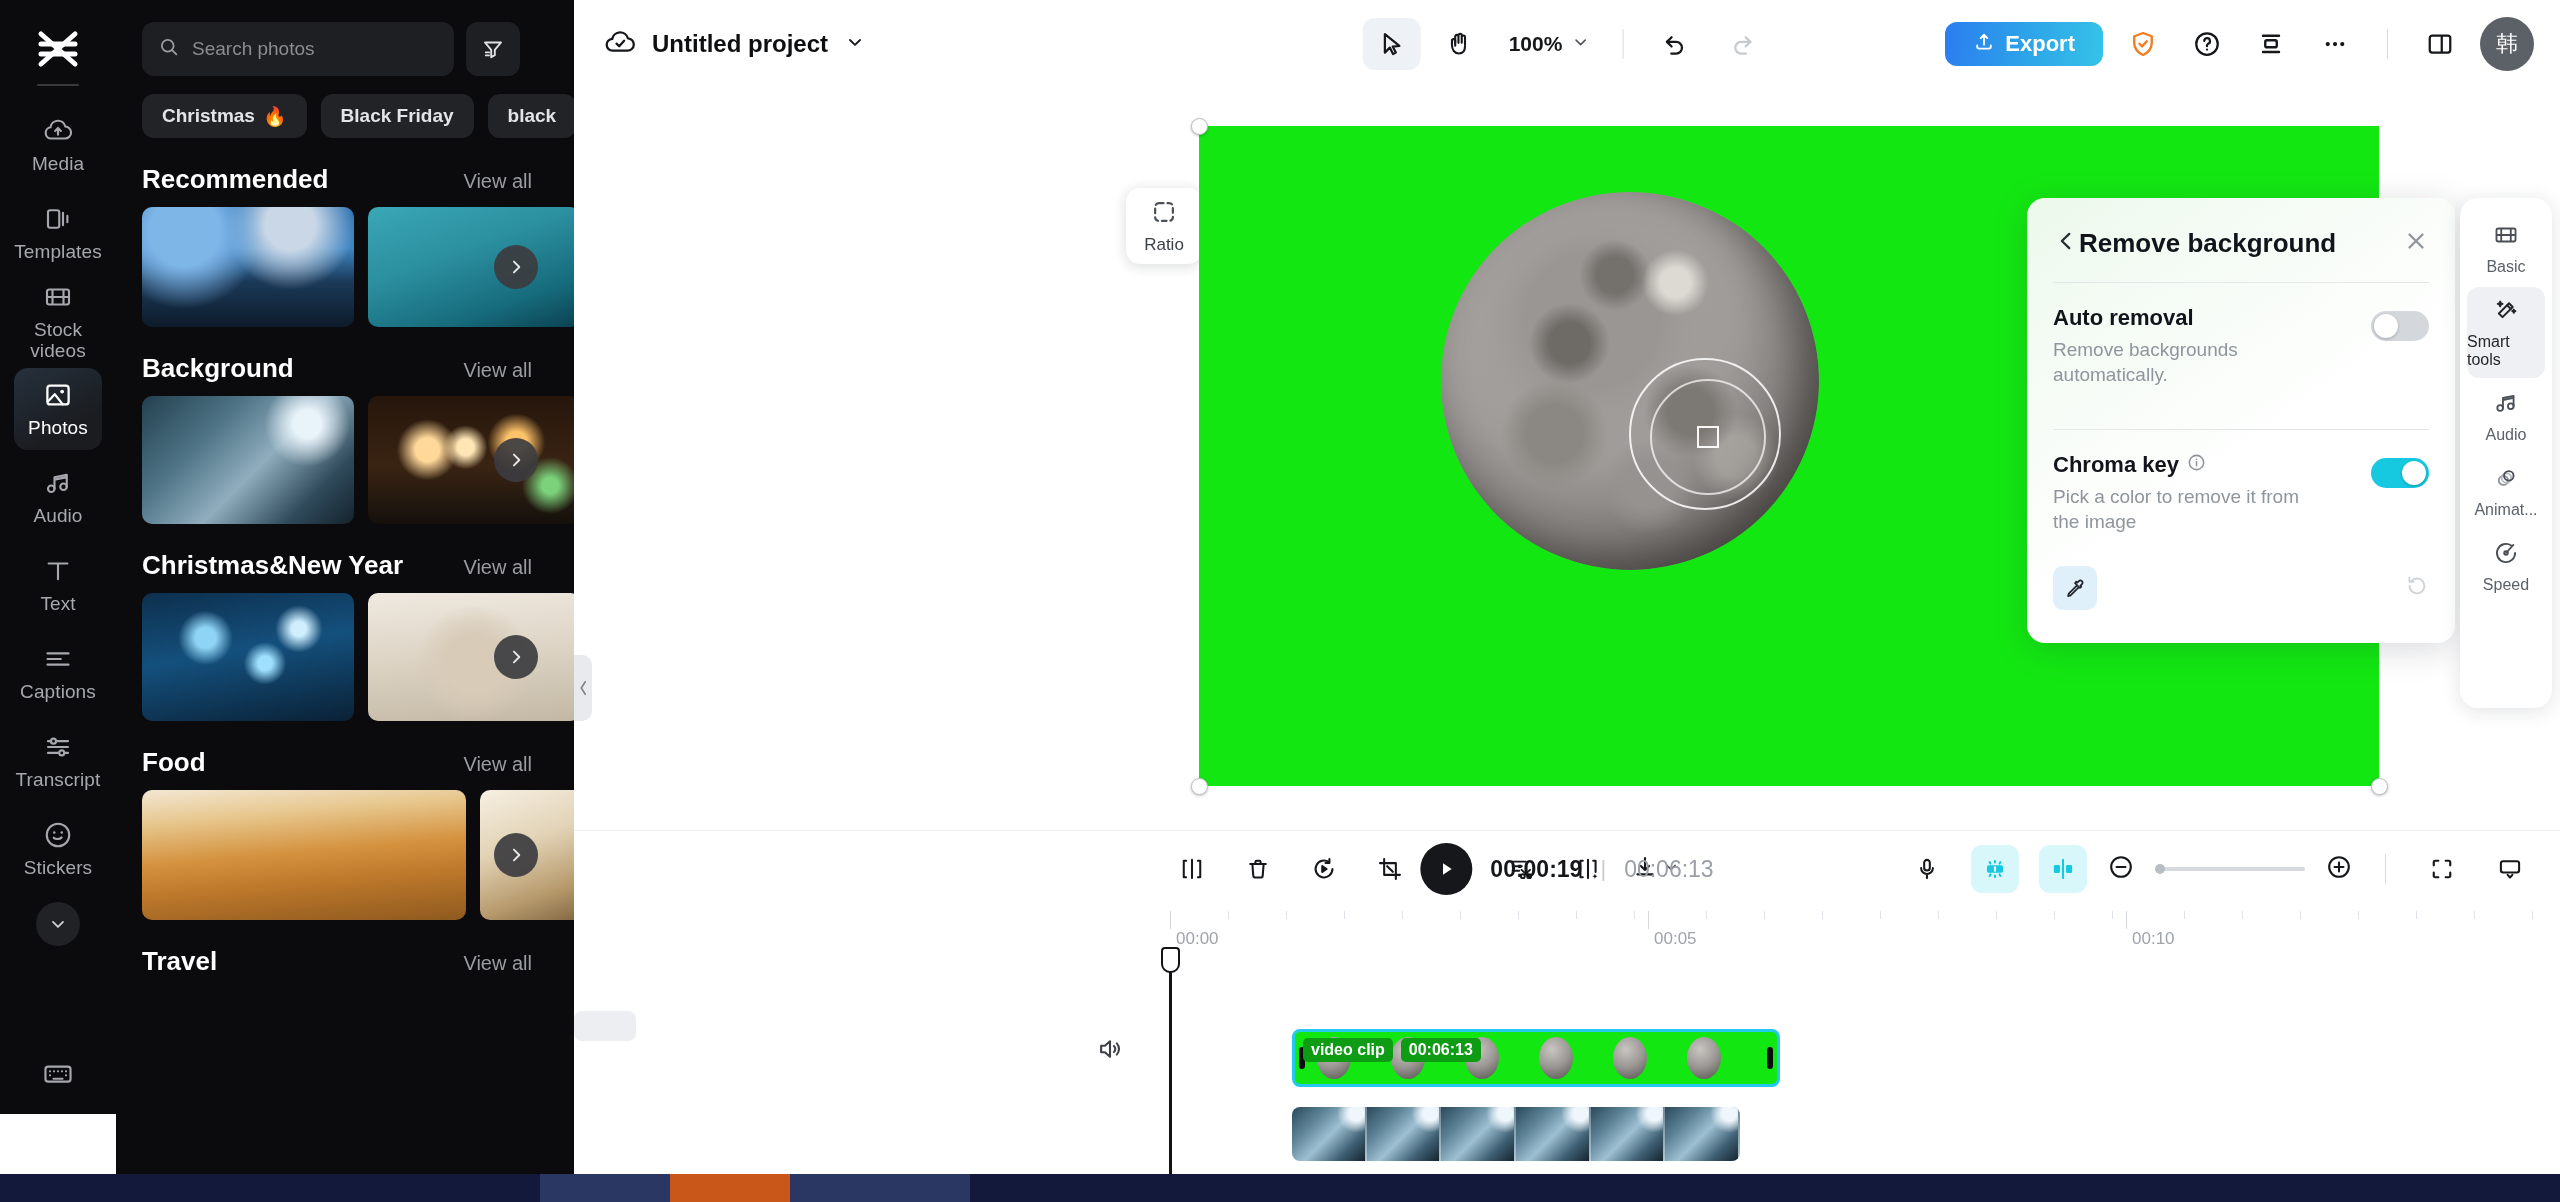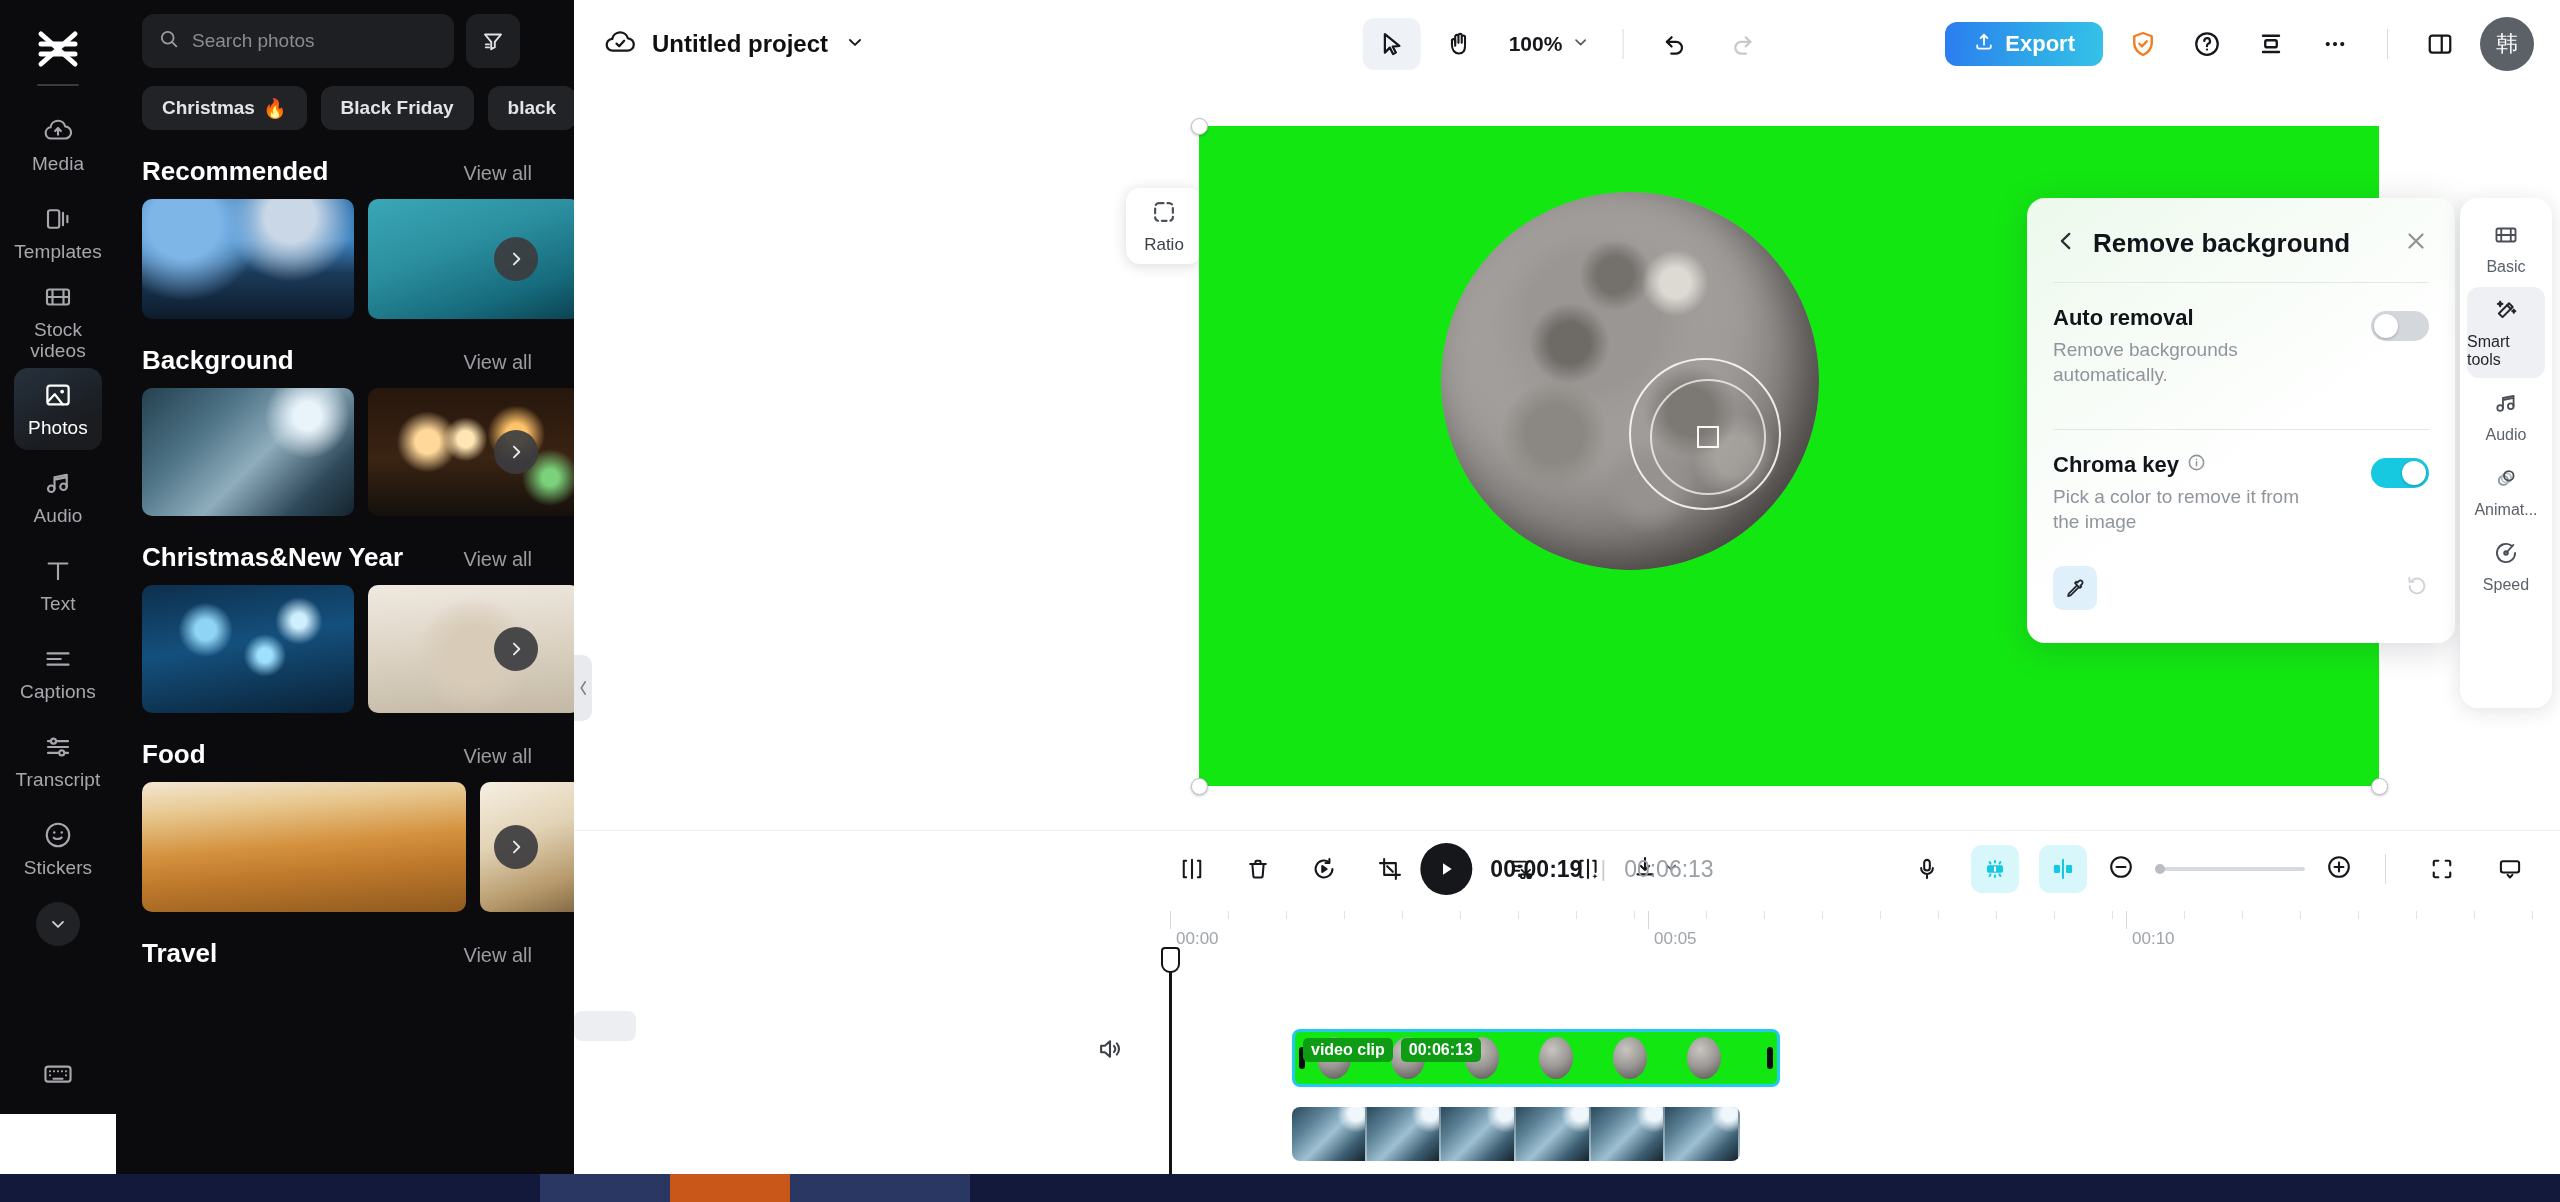--- a/index.html
+++ b/index.html
@@ -33,21 +33,21 @@
     width: 44px; height: 44px; border-radius: 50%; background:#212226;
     display:flex; align-items:center; justify-content:center; margin-top: 6px; cursor:pointer;
   }
   .rail-bottom { position:absolute; bottom: 20px; left:0; width:100%; display:flex; justify-content:center; }
 
   
   .browser {
     width: 458px; flex: 0 0 458px; height: 1202px; background: #0b0b0d;
     position: relative; overflow: hidden; padding-left: 26px; padding-right: 0;
   }
-  .search-row { display:flex; align-items:center; gap: 12px; padding-top: 14px; }
+  .search-row { display:flex; align-items:center; gap: 12px; padding-top: 22px; }
   .search-box {
     width: 312px; height: 54px; background:#1e1f23; border-radius: 12px;
     display:flex; align-items:center; gap:12px; padding: 0 16px;
   }
   .search-box input {
     background: transparent; border: 0; outline: none; color:#e7e8ea;
     font-size: 19px; font-family:"Liberation Sans",sans-serif; width: 100%;
   }
   .search-box input::placeholder { color:#8a8c91; }
   .filter-btn { width:54px; height:54px; border-radius:12px; background:#1e1f23;
@@ -187,21 +187,21 @@
   }
 
   
   .rb-panel {
     position:absolute; right: 105px; top: 110px; width: 428px; height: 445px;
     border-radius: 18px; z-index: 25;
     background: linear-gradient(145deg,#ecf9ec 0%, #f4fbf4 22%, #ffffff 58%, #ffffff 100%);
     box-shadow: 0 6px 34px rgba(22,30,50,.17);
     padding: 22px 26px;
   }
-  .rb-head { display:flex; align-items:center; gap: 14px; height: 46px; }
+  .rb-head { display:flex; align-items:center; height: 46px; }
   .rb-title { font-size: 26px; font-weight: bold; color:#11141a; }
   .rb-close { margin-left:auto; cursor:pointer; }
   .rb-rule { height:1px; background:#e3e7e9; margin: 16px 0 0; }
   .rb-row { display:flex; align-items:flex-start; padding: 22px 0 26px; }
   .rb-col { flex:1 1 auto; padding-right: 16px; }
   .rb-label { font-size: 22px; font-weight:bold; color:#11141a; display:flex; align-items:center; gap:8px;}
   .rb-desc { font-size: 19px; color:#8f959c; line-height: 25px; margin-top: 6px; max-width: 270px;}
   .switch { width: 58px; height: 30px; border-radius: 16px; position:relative; cursor:pointer; flex:0 0 58px; margin-top:6px;}
   .switch.off { background:#d4d8dd; }
   .switch.on { background:#16c8e0; }

